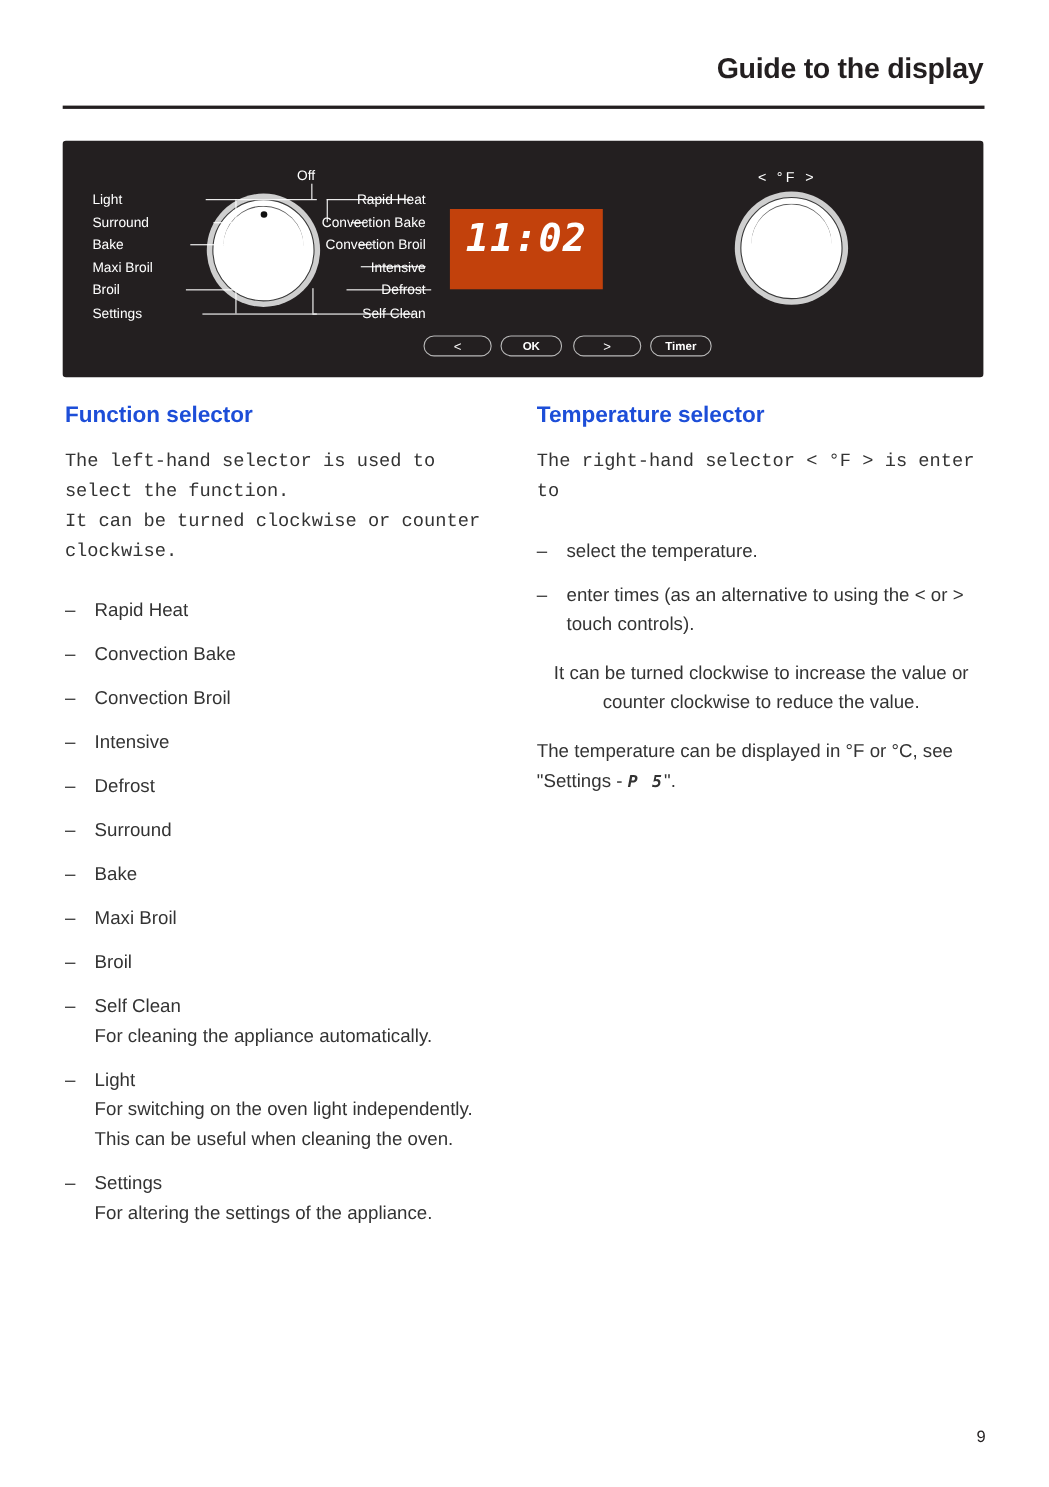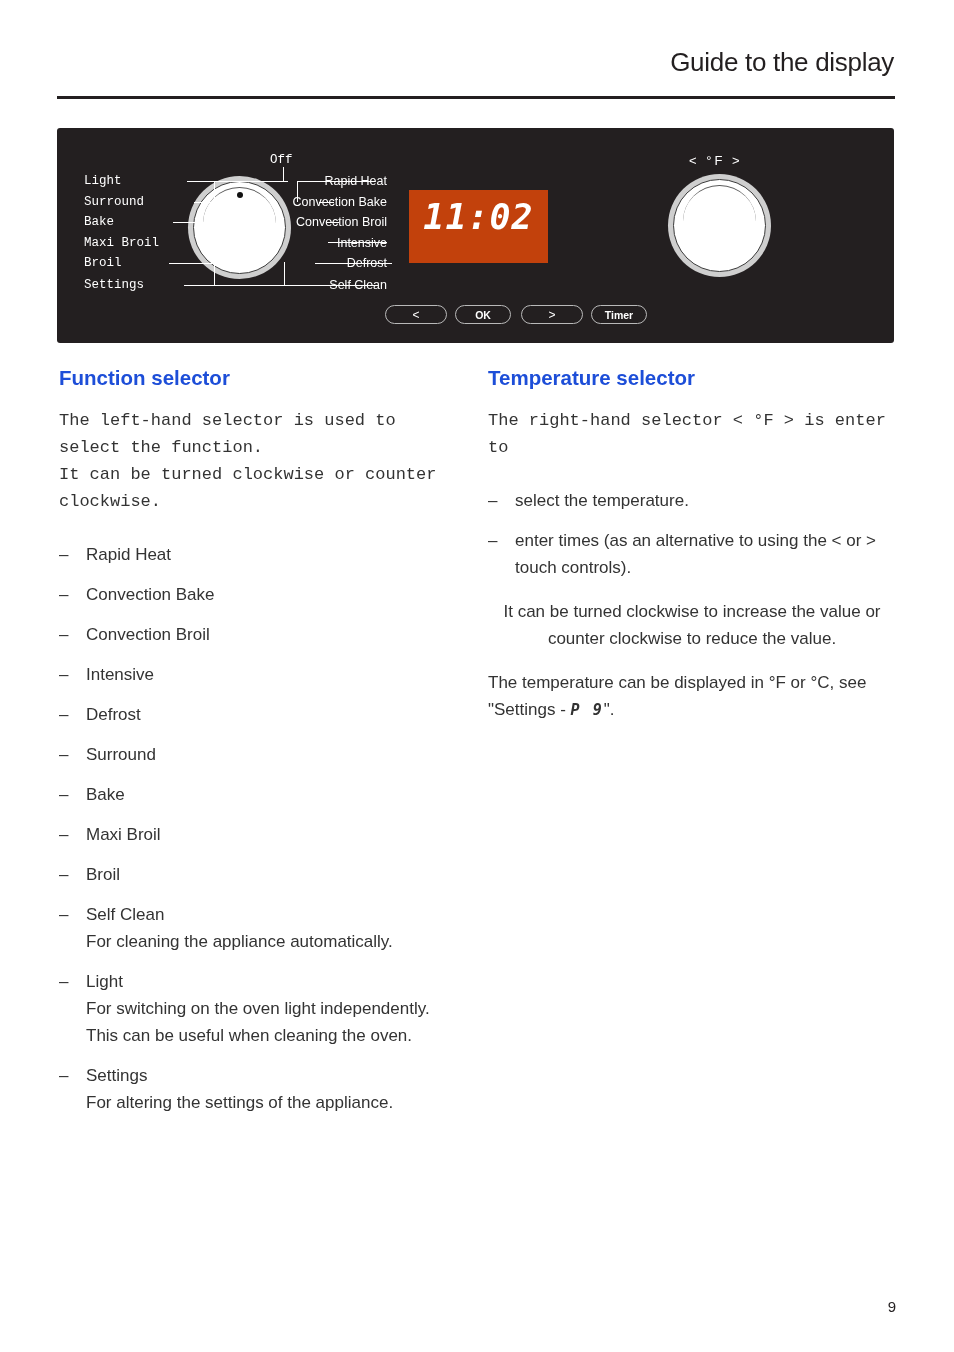--- a/index.html
+++ b/index.html
@@ -20,21 +20,21 @@
   
   .page-header {
     position: absolute;
     left: 57px;
     top: 48px;
     width: 837px;
     text-align: right;
   }
   .page-header .title {
     font-size: 26px;
-    font-weight: normal;
+    font-weight: bold;
     letter-spacing: -0.3px;
     color: #231f20;
     display: block;
     line-height: 1.1;
   }
   .header-rule {
     position: absolute;
     left: 57px;
     top: 96px;
     width: 838px;
@@ -55,21 +55,21 @@
   }
 
   
   .dial-label {
     position: absolute;
     color: #ffffff;
     font-size: 12.5px;
     line-height: 14px;
     white-space: nowrap;
   }
-  .dial-label.left  { text-align: center; font-family: Liberation Mono, monospace; }
+  .dial-label.left  { text-align: center; }
   .dial-label.right { text-align: right; }
 
   
   .lead {
     position: absolute;
     background: #ffffff;
   }
   .lead.h { height: 1px; }
   .lead.v { width: 1px; }
 
@@ -371,16 +371,16 @@
       <span>select the temperature.</span>
     </li>
     <li>
       <span class="dash">–</span>
       <span>enter times (as an alternative to using the &lt; or &gt; touch controls).</span>
     </li>
   </ul>
 
   <p class="para" style="margin-top:17px;text-align:center;">It can be turned clockwise to increase the value or counter clockwise to reduce the value.</p>
 
-  <p class="para"><span>The temperature can be displayed in °F or °C, see "Settings - </span><span class="lcdtext">P 9</span><span>".</span></p>
+  <p class="para"><span>The temperature can be displayed in °F or °C, see "Settings - </span><span class="lcdtext">P 5</span><span>".</span></p>
 </div>
 
 <div class="page-number">9</div>
 
 </body></html>

